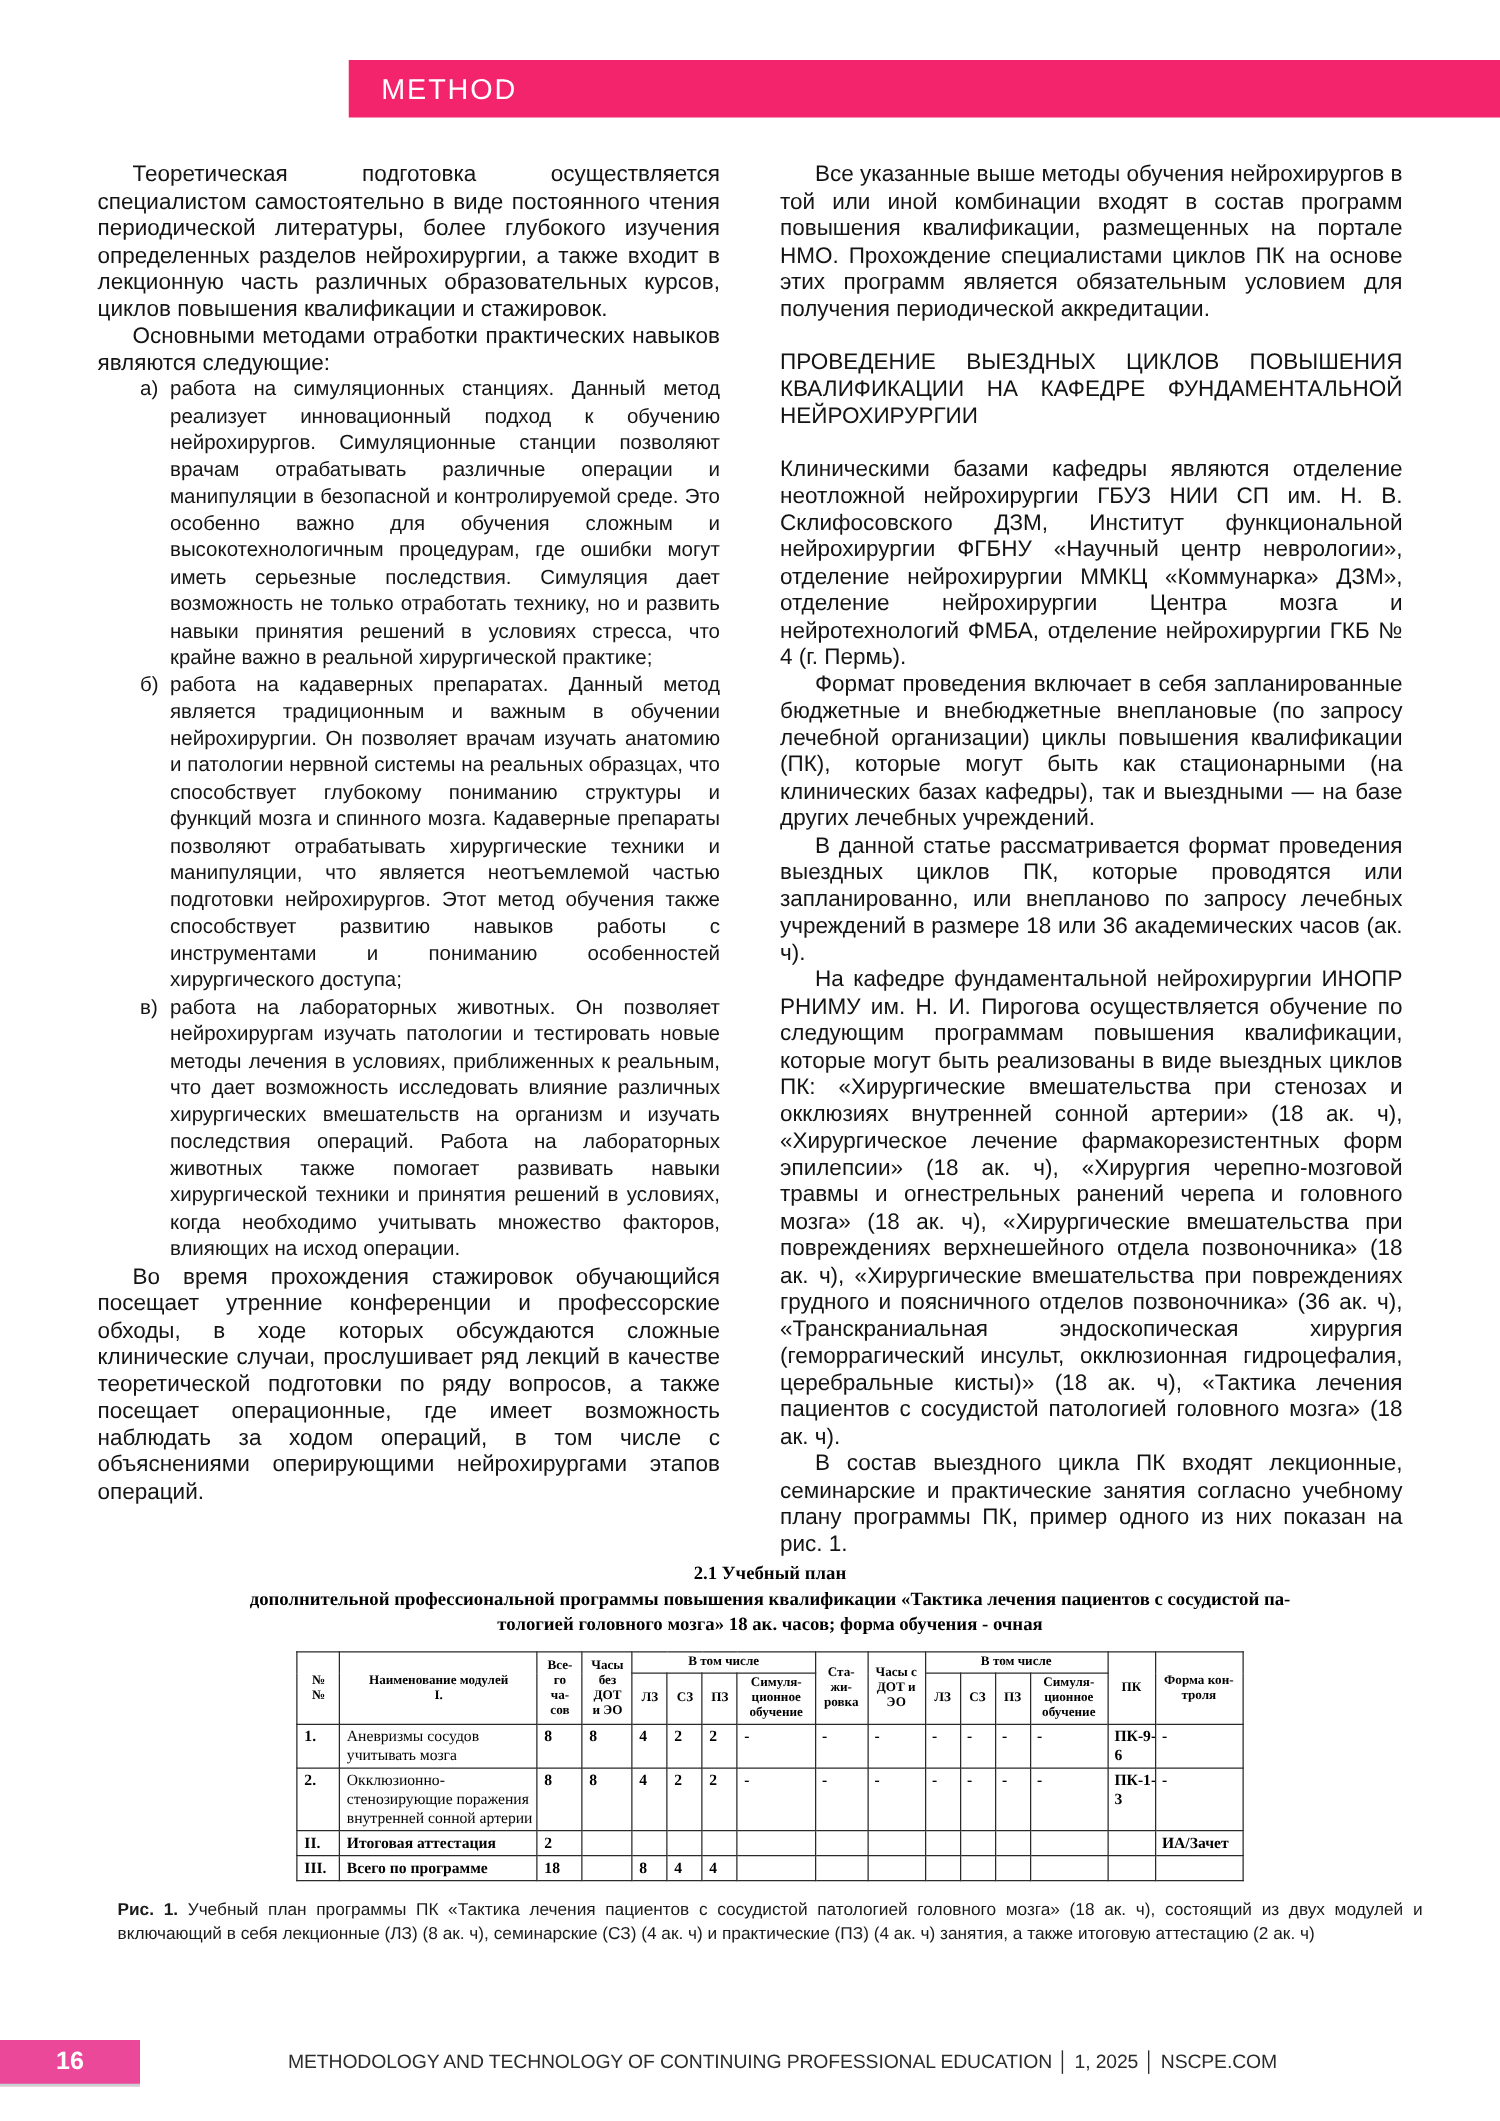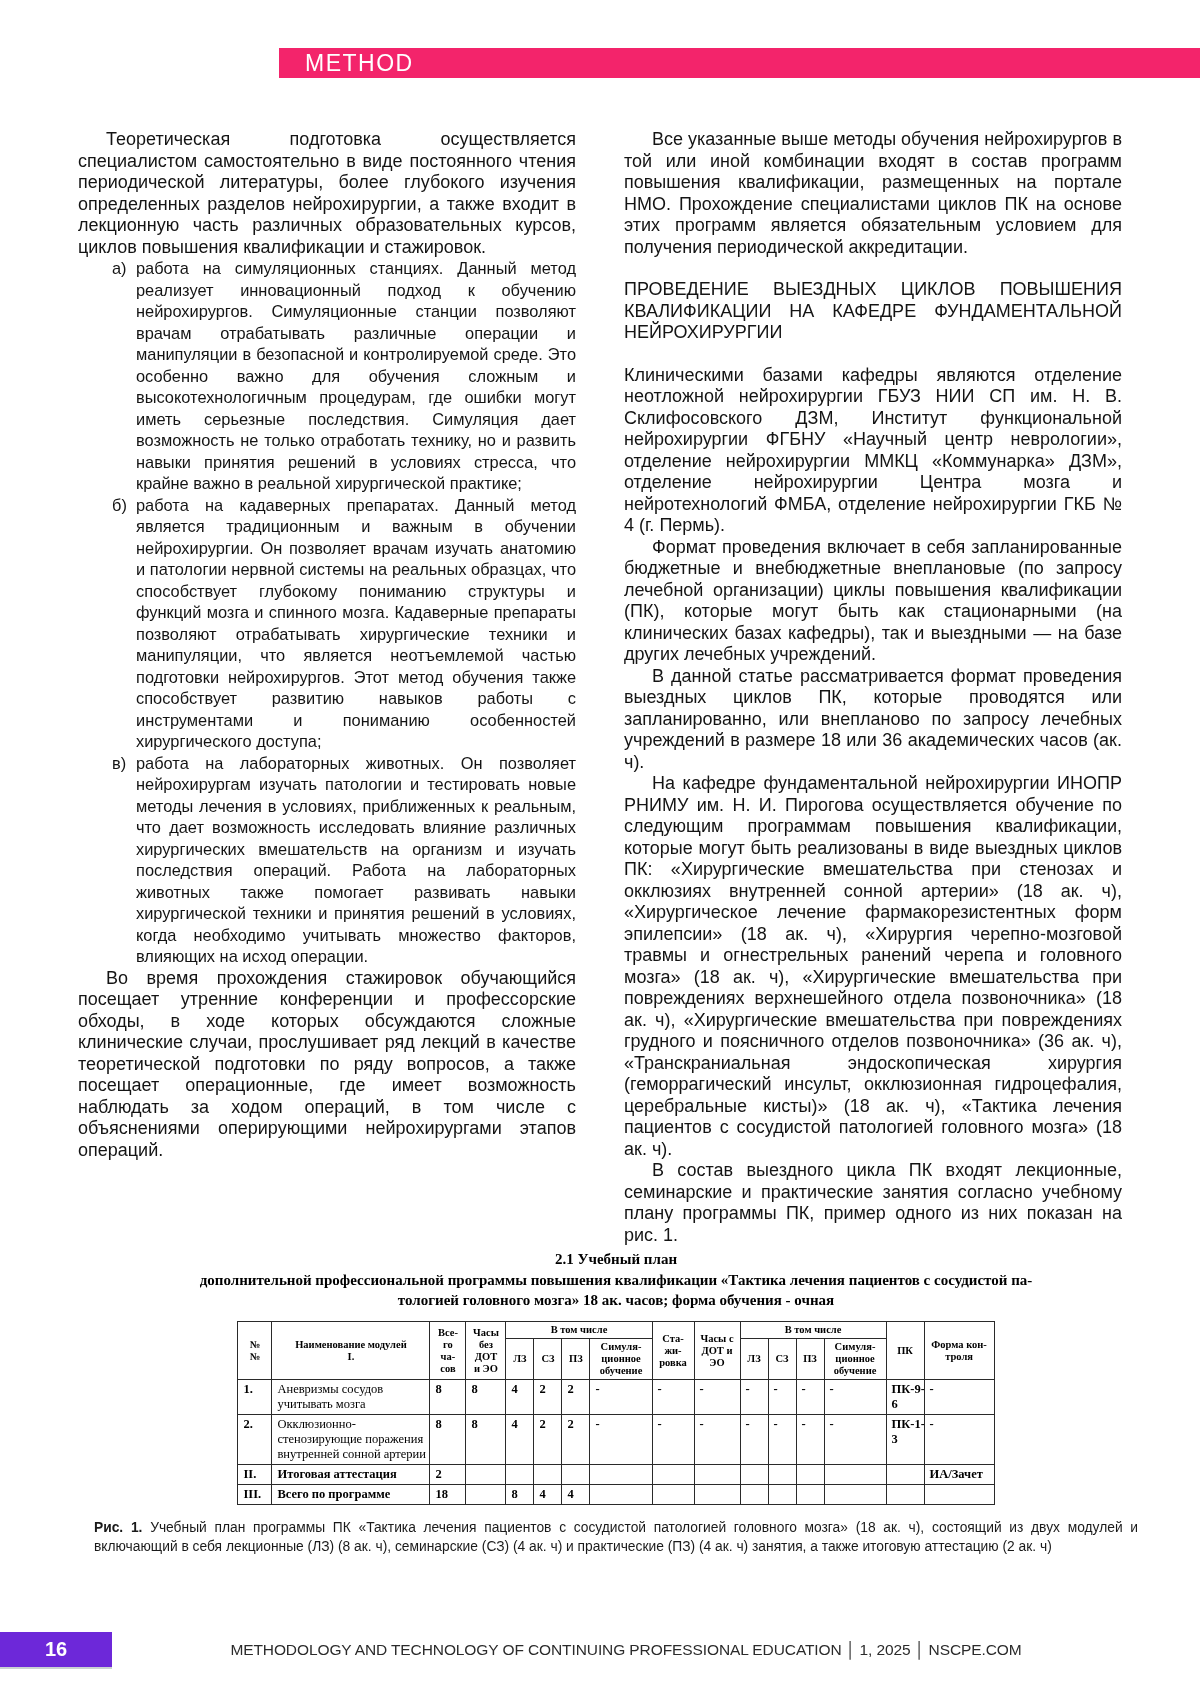--- a/index.html
+++ b/index.html
@@ -2,21 +2,21 @@
 <html lang="ru"><head>
 <meta charset="utf-8">
 <style>
   html,body{margin:0;padding:0;background:#ffffff;}
   .page{
     position:relative;width:1200px;height:1697px;background:#fff;overflow:hidden;
     font-family:"Liberation Sans", sans-serif;color:#141414;
   }
   
   .band{
-    position:absolute;top:48px;left:279px;right:0;height:30px;
+    position:absolute;top:48px;left:279px;right:0;height:46px;
     display:flex;align-items:center;
   }
   .band-label{
     color:#ffffff;font-size:23px;letter-spacing:1.5px;padding-left:26px;font-weight:400;
   }
   
   .columns{
     position:absolute;top:129px;left:78px;width:1044px;
     display:grid;grid-template-columns:1fr 1fr;column-gap:48px;
   }
@@ -78,20 +78,21 @@
 
 <div class="page">
 
   <div class="band" style="background: rgb(243, 36, 107);">
     <span class="band-label">METHOD</span>
   </div>
 
   <div class="columns">
     <div class="col">
       <p class="ind">Теоретическая подготовка осуществляется специалистом самостоятельно в виде постоянного чтения периодической литературы, более глубокого изучения определенных разделов нейрохирургии, а также входит в лекционную часть различных образовательных курсов, циклов повышения квалификации и стажировок.</p>
+      <p class="ind">Основными методами отработки практических навыков являются следующие:</p>
       <div class="li">
         <span class="marker">а)</span>
         <span>работа на симуляционных станциях. Данный метод реализует инновационный подход к обучению нейрохирургов. Симуляционные станции позволяют врачам отрабатывать различные операции и манипуляции в безопасной и контролируемой среде. Это особенно важно для обучения сложным и высокотехнологичным процедурам, где ошибки могут иметь серьезные последствия. Симуляция дает возможность не только отработать технику, но и развить навыки принятия решений в условиях стресса, что крайне важно в реальной хирургической практике;</span>
       </div>
       <div class="li">
         <span class="marker">б)</span>
         <span>работа на кадаверных препаратах. Данный метод является традиционным и важным в обучении нейрохирургии. Он позволяет врачам изучать анатомию и патологии нервной системы на реальных образцах, что способствует глубокому пониманию структуры и функций мозга и спинного мозга. Кадаверные препараты позволяют отрабатывать хирургические техники и манипуляции, что является неотъемлемой частью подготовки нейрохирургов. Этот метод обучения также способствует развитию навыков работы с инструментами и пониманию особенностей хирургического доступа;</span>
       </div>
       <div class="li">
         <span class="marker">в)</span>
@@ -251,19 +252,19 @@
             <td></td>
             <td></td>
           </tr>
         </tbody>
     </table>
 
     <p class="caption"><b>Рис. 1.</b><span> Учебный план программы ПК «Тактика лечения пациентов с сосудистой патологией головного мозга» (18 ак. ч), состоящий из двух модулей и включающий в себя лекционные (ЛЗ) (8 ак. ч), семинарские (СЗ) (4 ак. ч) и практические (ПЗ) (4 ак. ч) занятия, а также итоговую аттестацию (2 ак. ч)</span></p>
   </div>
 
   <div class="footer">
-    <div class="page-num-box" style="background: #6d28d9;">
+    <div class="page-num-box" style="background: #ec4899;">
       <span class="page-num">16</span>
     </div>
     <div class="footer-text">METHODOLOGY AND TECHNOLOGY OF CONTINUING PROFESSIONAL EDUCATION │ 1, 2025 │ NSCPE.COM</div>
   </div>
 
 </div>
 
 </body></html>

